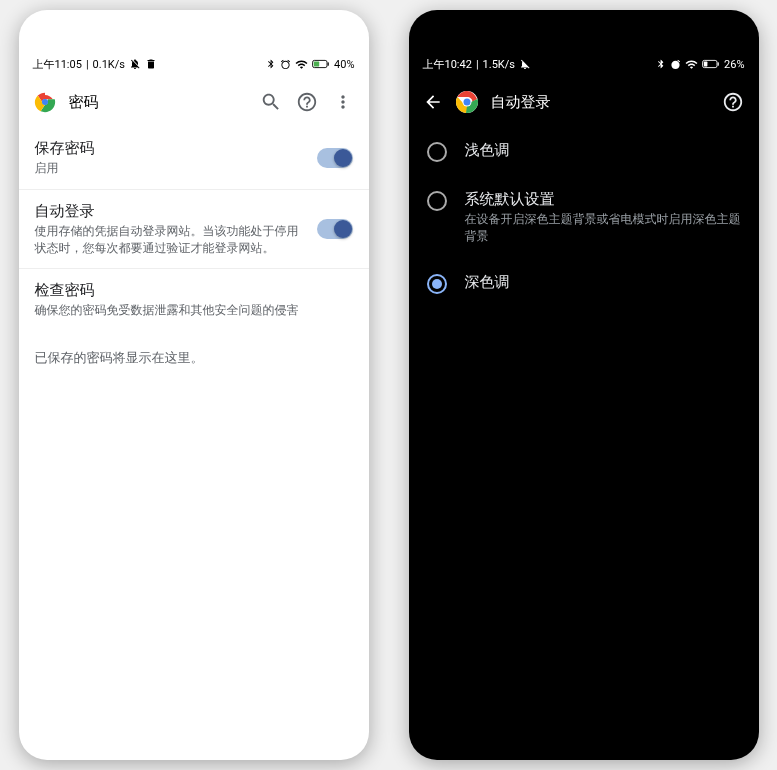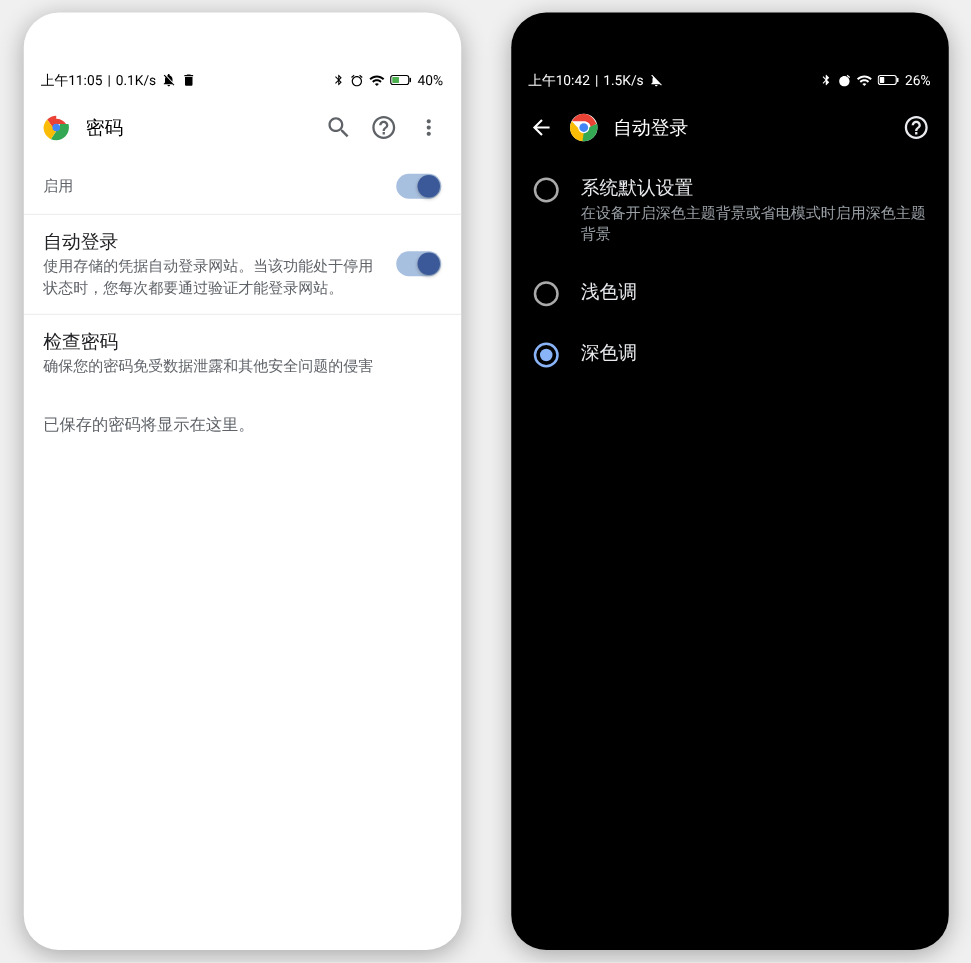--- a/index.html
+++ b/index.html
@@ -105,20 +105,21 @@
     </div>
     <div class="icon-btn">
       <svg width="20" height="20" viewBox="0 0 24 24">
           <path fill="#5f6368" d="M12 8c1.1 0 2-.9 2-2s-.9-2-2-2-2 .9-2 2 .9 2 2 2zm0 2c-1.1 0-2 .9-2 2s.9 2 2 2 2-.9 2-2-.9-2-2-2zm0 6c-1.1 0-2 .9-2 2s.9 2 2 2 2-.9 2-2-.9-2-2-2z"></path>
         </svg>
     </div>
   </div>
 
   <div class="setting-row">
     <div class="setting-content">
+      <div class="setting-title">保存密码</div>
       <div class="setting-desc">启用</div>
     </div>
     <div class="toggle toggle-on">
       <div class="toggle-thumb"></div>
     </div>
   </div>
 
   <div class="setting-row">
     <div class="setting-content">
       <div class="setting-title">自动登录</div>
@@ -186,29 +187,29 @@
     <div class="icon-btn help-icon-dark">
       <svg width="22" height="22" viewBox="0 0 24 24">
           <path fill="#e8eaed" d="M11 18h2v-2h-2v2zm1-16C6.48 2 2 6.48 2 12s4.48 10 10 10 10-4.48 10-10S17.52 2 12 2zm0 18c-4.41 0-8-3.59-8-8s3.59-8 8-8 8 3.59 8 8-3.59 8-8 8zm0-14c-2.21 0-4 1.79-4 4h2c0-1.1.9-2 2-2s2 .9 2 2c0 2-3 1.75-3 5h2c0-2.25 3-2.5 3-5 0-2.21-1.79-4-4-4z"></path>
         </svg>
     </div>
   </div>
 
   <div class="radio-row">
     <div class="radio-circle"></div>
     <div class="radio-content">
-      <div class="radio-title">系统默认设置</div>
-      <div class="radio-desc">在设备开启深色主题背景或省电模式时启用深色主题背景</div>
+      <div class="radio-title">浅色调</div>
     </div>
   </div>
 
   <div class="radio-row">
     <div class="radio-circle"></div>
     <div class="radio-content">
-      <div class="radio-title">浅色调</div>
+      <div class="radio-title">系统默认设置</div>
+      <div class="radio-desc">在设备开启深色主题背景或省电模式时启用深色主题背景</div>
     </div>
   </div>
 
   <div class="radio-row">
     <div class="radio-circle checked">
       <div class="radio-inner"></div>
     </div>
     <div class="radio-content">
       <div class="radio-title">深色调</div>
     </div>

